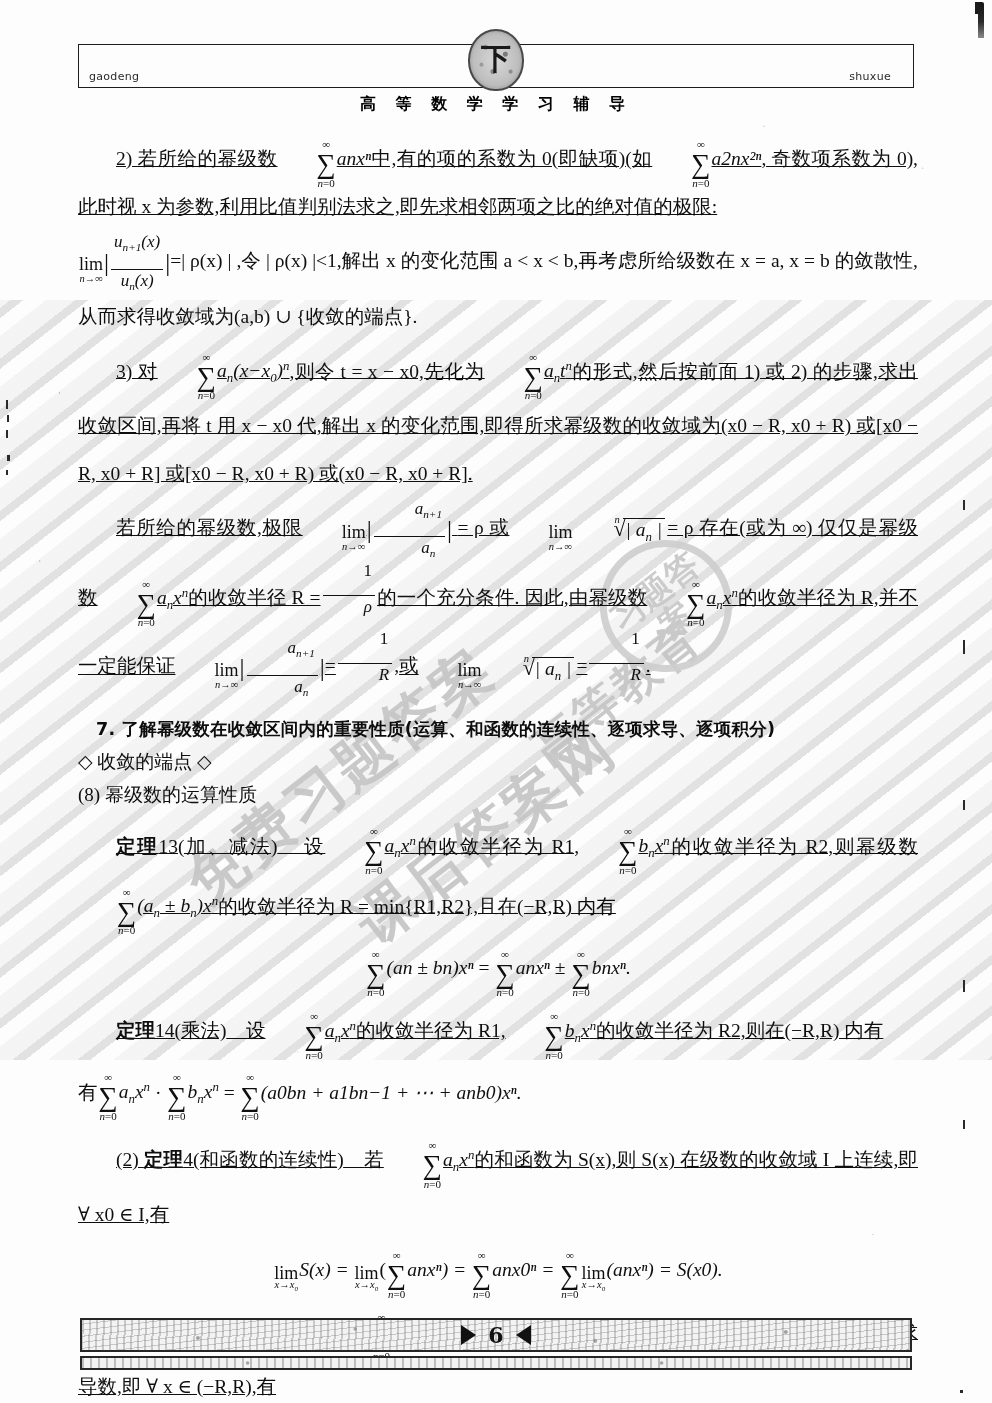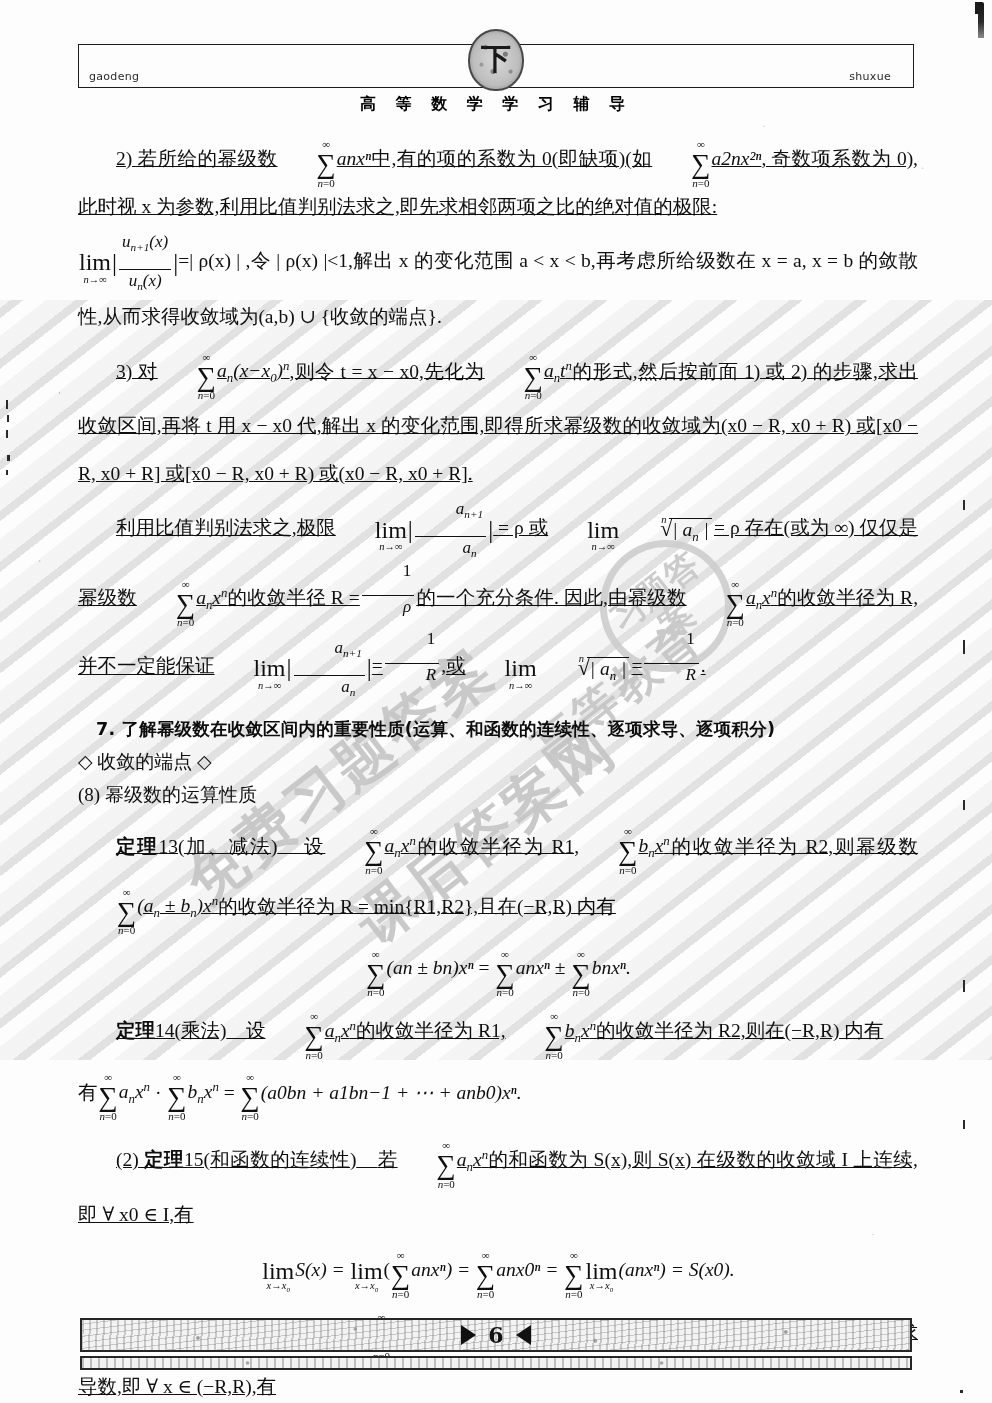--- a/index.html
+++ b/index.html
@@ -253,21 +253,21 @@
     white-space: nowrap;
   }
   .lim {
     display: inline-block;
     position: relative;
     text-align: center;
     line-height: 1;
     margin: 0 1px;
     vertical-align: -0.18em;
   }
-  .lim .op { font-style: normal; font-size: 24px; }
+  .lim .op { font-style: normal; font-size: 18px; }
   .lim .sub {
     position: absolute;
     left: 50%; bottom: -11px;
     transform: translateX(-50%);
     font-size: 10.5px;
     white-space: nowrap;
     font-style: italic;
   }
   .frac {
     display: inline-block;
@@ -392,21 +392,21 @@
 
     <p class="para tall">
       <span class="lim"><span class="op">lim</span><span class="sub">n→∞</span></span><span class="bars">|</span><span class="frac absgrp"><span class="num mi">u<sub>n+1</sub>(x)</span><span class="den mi">u<sub>n</sub>(x)</span></span><span class="bars">|</span><span>=| ρ(x) | ,令 | ρ(x) |&lt;1,解出 x 的变化范围 a &lt; x &lt; b,再考虑所给级数在 x = a, x = b 的敛散性,从而求得收敛域为(a,b) ∪ {收敛的端点}.</span>
     </p>
 
     <p class="para indent tall">
       <span>3) 对</span><span class="sum"><span class="top">∞</span><span class="big">∑</span><span class="bot"><i>n</i>=0</span></span><span class="mi">a<sub>n</sub>(x−x<sub>0</sub>)<sup>n</sup></span><span>,则令 t = x − x0,先化为</span><span class="sum"><span class="top">∞</span><span class="big">∑</span><span class="bot"><i>n</i>=0</span></span><span class="mi">a<sub>n</sub>t<sup>n</sup></span><span>的形式,然后按前面 1) 或 2) 的步骤,求出收敛区间,再将 t 用 x − x0 代,解出 x 的变化范围,即得所求幂级数的收敛域为(x0 − R, x0 + R) 或[x0 − R, x0 + R] 或[x0 − R, x0 + R) 或(x0 − R, x0 + R].</span>
     </p>
 
     <p class="para indent tall">
-      <span>利用比值判别法求之,极限</span><span class="lim"><span class="op">lim</span><span class="sub">n→∞</span></span><span class="bars">|</span><span class="frac absgrp"><span class="num mi">a<sub>n+1</sub></span><span class="den mi">a<sub>n</sub></span></span><span class="bars">|</span>
+      <span>若所给的幂级数,极限</span><span class="lim"><span class="op">lim</span><span class="sub">n→∞</span></span><span class="bars">|</span><span class="frac absgrp"><span class="num mi">a<sub>n+1</sub></span><span class="den mi">a<sub>n</sub></span></span><span class="bars">|</span>
       <span>= ρ 或</span><span class="lim"><span class="op">lim</span><span class="sub">n→∞</span></span><span class="radical"><span class="idx">n</span><span class="rad">√</span><span class="body mi">| a<sub>n</sub> |</span></span><span>= ρ 存在(或为 ∞) 仅仅是幂级数</span><span class="sum"><span class="top">∞</span><span class="big">∑</span><span class="bot"><i>n</i>=0</span></span><span class="mi">a<sub>n</sub>x<sup>n</sup></span><span>的收敛半径 R =</span><span class="frac"><span class="num">1</span><span class="den mi">ρ</span></span><span>的一个充分条件. 因此,由幂级数</span><span class="sum"><span class="top">∞</span><span class="big">∑</span><span class="bot"><i>n</i>=0</span></span><span class="mi">a<sub>n</sub>x<sup>n</sup></span><span>的收敛半径为 R,并不一定能保证</span><span class="lim"><span class="op">lim</span><span class="sub">n→∞</span></span><span class="bars">|</span><span class="frac absgrp"><span class="num mi">a<sub>n+1</sub></span><span class="den mi">a<sub>n</sub></span></span><span class="bars">|</span><span>=</span><span class="frac"><span class="num">1</span><span class="den mi">R</span></span><span>,或</span><span class="lim"><span class="op">lim</span><span class="sub">n→∞</span></span><span class="radical"><span class="idx">n</span><span class="rad">√</span><span class="body mi">| a<sub>n</sub> |</span></span><span>=</span><span class="frac"><span class="num">1</span><span class="den mi">R</span></span><span>.</span>
     </p>
 
     <div class="gap-sm"></div>
 
     <p class="heading">7. 了解幂级数在收敛区间内的重要性质(运算、和函数的连续性、逐项求导、逐项积分)</p>
     <p class="subline">◇ 收敛的端点 ◇</p>
     <p class="subline">(8) 幂级数的运算性质</p>
 
     <div class="gap-sm"></div>
@@ -423,21 +423,21 @@
       <span class="thm-label">定理</span><span>14(乘法)</span>&nbsp;&nbsp;&nbsp;&nbsp;<span>设</span><span class="sum"><span class="top">∞</span><span class="big">∑</span><span class="bot"><i>n</i>=0</span></span><span class="mi">a<sub>n</sub>x<sup>n</sup></span><span>的收敛半径为 R1,</span><span class="sum"><span class="top">∞</span><span class="big">∑</span><span class="bot"><i>n</i>=0</span></span><span class="mi">b<sub>n</sub>x<sup>n</sup></span><span>的收敛半径为 R2,则在(−R,R) 内有</span>
     </p>
 
     <p class="para tall">
       <span>有</span><span class="sum"><span class="top">∞</span><span class="big">∑</span><span class="bot"><i>n</i>=0</span></span><span class="mi">a<sub>n</sub>x<sup>n</sup></span> <span>·</span> <span class="sum"><span class="top">∞</span><span class="big">∑</span><span class="bot"><i>n</i>=0</span></span><span class="mi">b<sub>n</sub>x<sup>n</sup></span> <span>=</span> <span class="sum"><span class="top">∞</span><span class="big">∑</span><span class="bot"><i>n</i>=0</span></span><span class="mi">(a0bn + a1bn−1 + ⋯ + anb0)xⁿ.</span>
     </p>
 
     <div class="gap-sm"></div>
 
     <p class="para indent tall">
-      <span>(2) </span><span class="thm-label">定理</span><span>15(和函数的连续性)</span>&nbsp;&nbsp;&nbsp;&nbsp;<span>若</span><span class="sum"><span class="top">∞</span><span class="big">∑</span><span class="bot"><i>n</i>=0</span></span><span class="mi">a<sub>n</sub>x<sup>n</sup></span><span>的和函数为 S(x),则 S(x) 在级数的收敛域 I 上连续,即 ∀ x0 ∈ I,有</span>
+      <span>(2) </span><span class="thm-label">定理</span><span>4(和函数的连续性)</span>&nbsp;&nbsp;&nbsp;&nbsp;<span>若</span><span class="sum"><span class="top">∞</span><span class="big">∑</span><span class="bot"><i>n</i>=0</span></span><span class="mi">a<sub>n</sub>x<sup>n</sup></span><span>的和函数为 S(x),则 S(x) 在级数的收敛域 I 上连续,即 ∀ x0 ∈ I,有</span>
     </p>
 
     <p class="display">
       <span class="lim"><span class="op">lim</span><span class="sub">x→x<sub>0</sub></span></span><span class="mi">S(x) =</span> <span class="lim"><span class="op">lim</span><span class="sub">x→x<sub>0</sub></span></span><span>(</span><span class="sum"><span class="top">∞</span><span class="big">∑</span><span class="bot"><i>n</i>=0</span></span><span class="mi">anxⁿ) =</span> <span class="sum"><span class="top">∞</span><span class="big">∑</span><span class="bot"><i>n</i>=0</span></span><span class="mi">anx0ⁿ =</span> <span class="sum"><span class="top">∞</span><span class="big">∑</span><span class="bot"><i>n</i>=0</span></span><span class="lim"><span class="op">lim</span><span class="sub">x→x<sub>0</sub></span></span><span class="mi">(anxⁿ) = S(x0).</span>
     </p>
 
     <p class="para indent tall">
       <span>(3) </span><span class="thm-label">定理</span><span>16(逐项求导)</span>&nbsp;&nbsp;&nbsp;&nbsp;<span>设</span><span class="sum"><span class="top">∞</span><span class="big">∑</span><span class="bot"><i>n</i>=0</span></span><span class="mi">a<sub>n</sub>x<sup>n</sup></span><span>= S(x),则和函数 S(x) 在收敛区间(−R,R) 内可导,且可逐项求导数,即 ∀ x ∈ (−R,R),有</span>
     </p>
 

